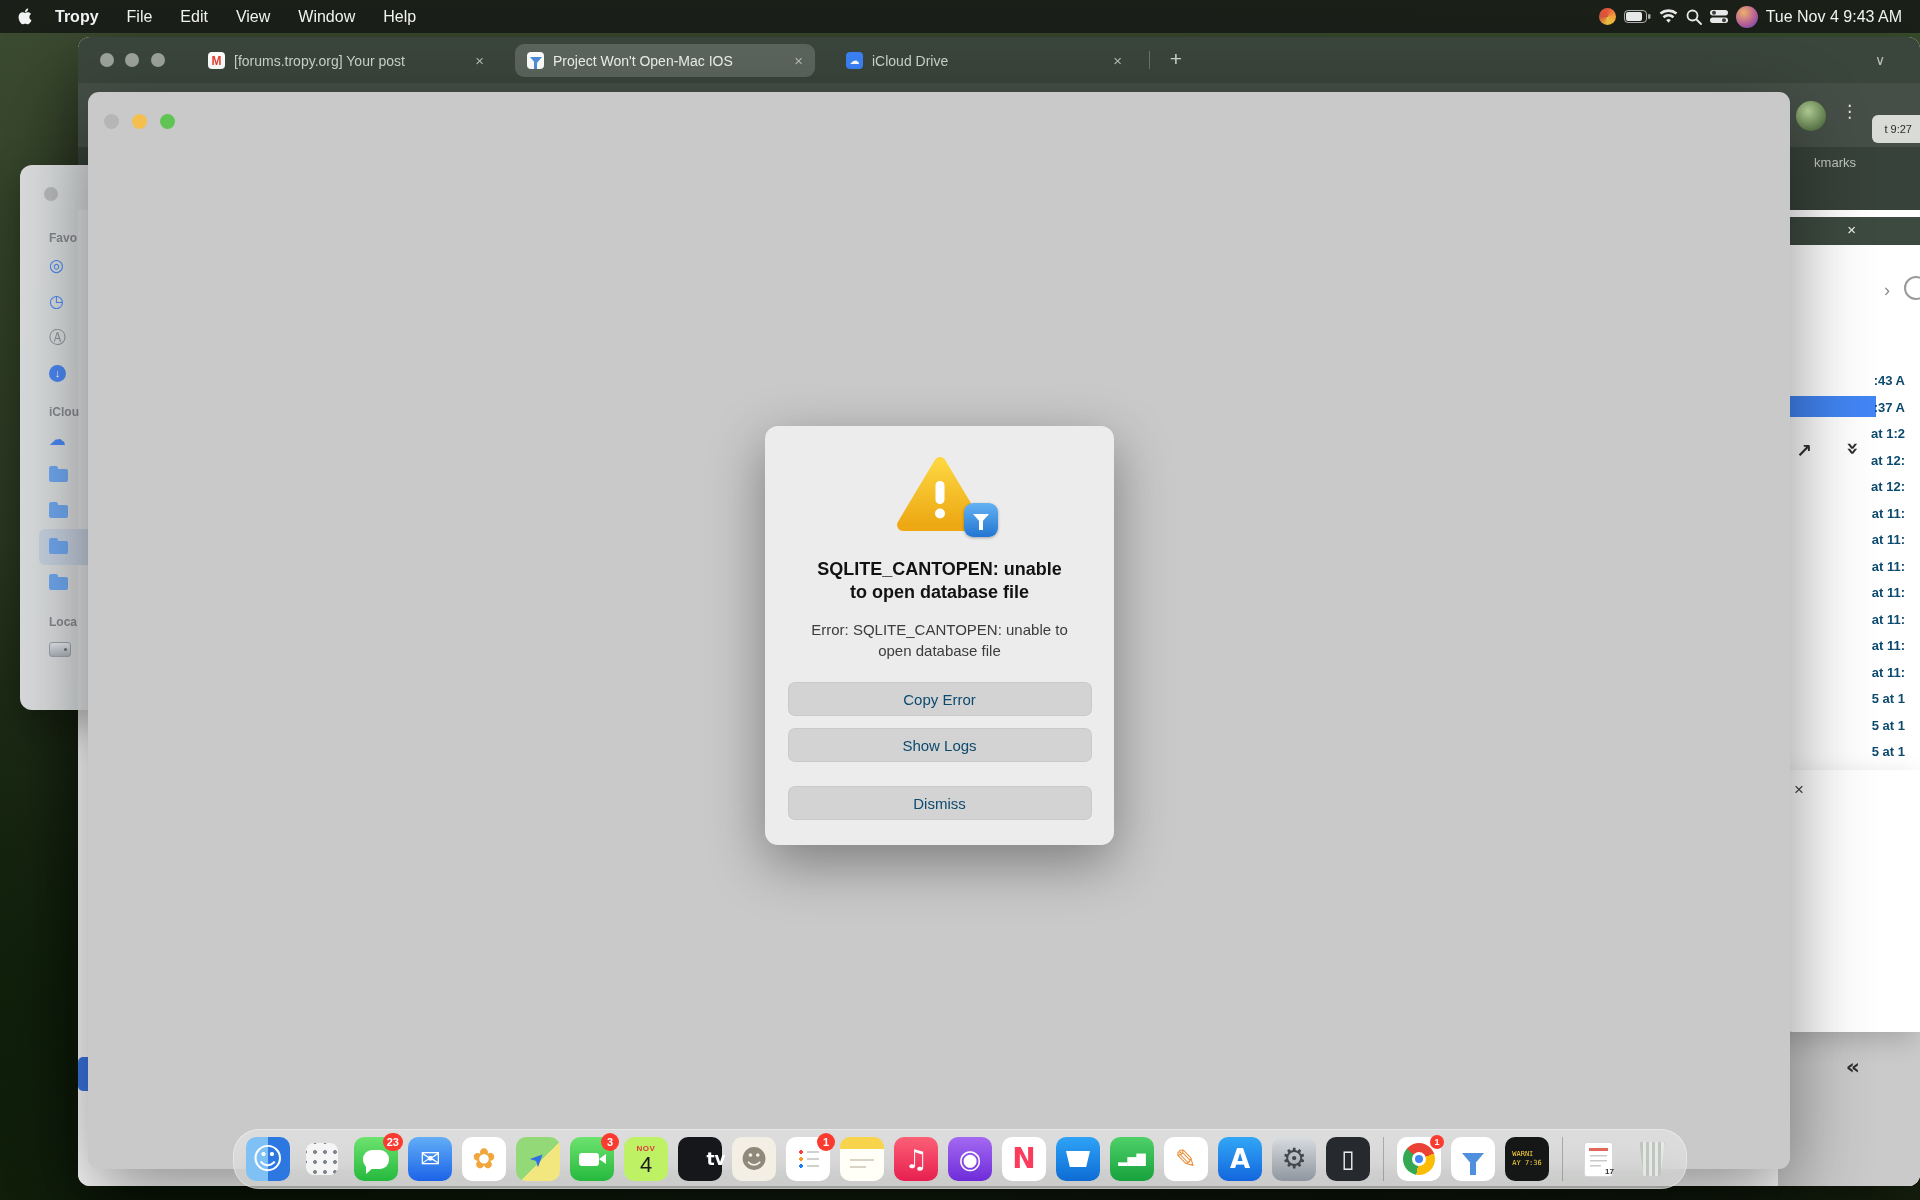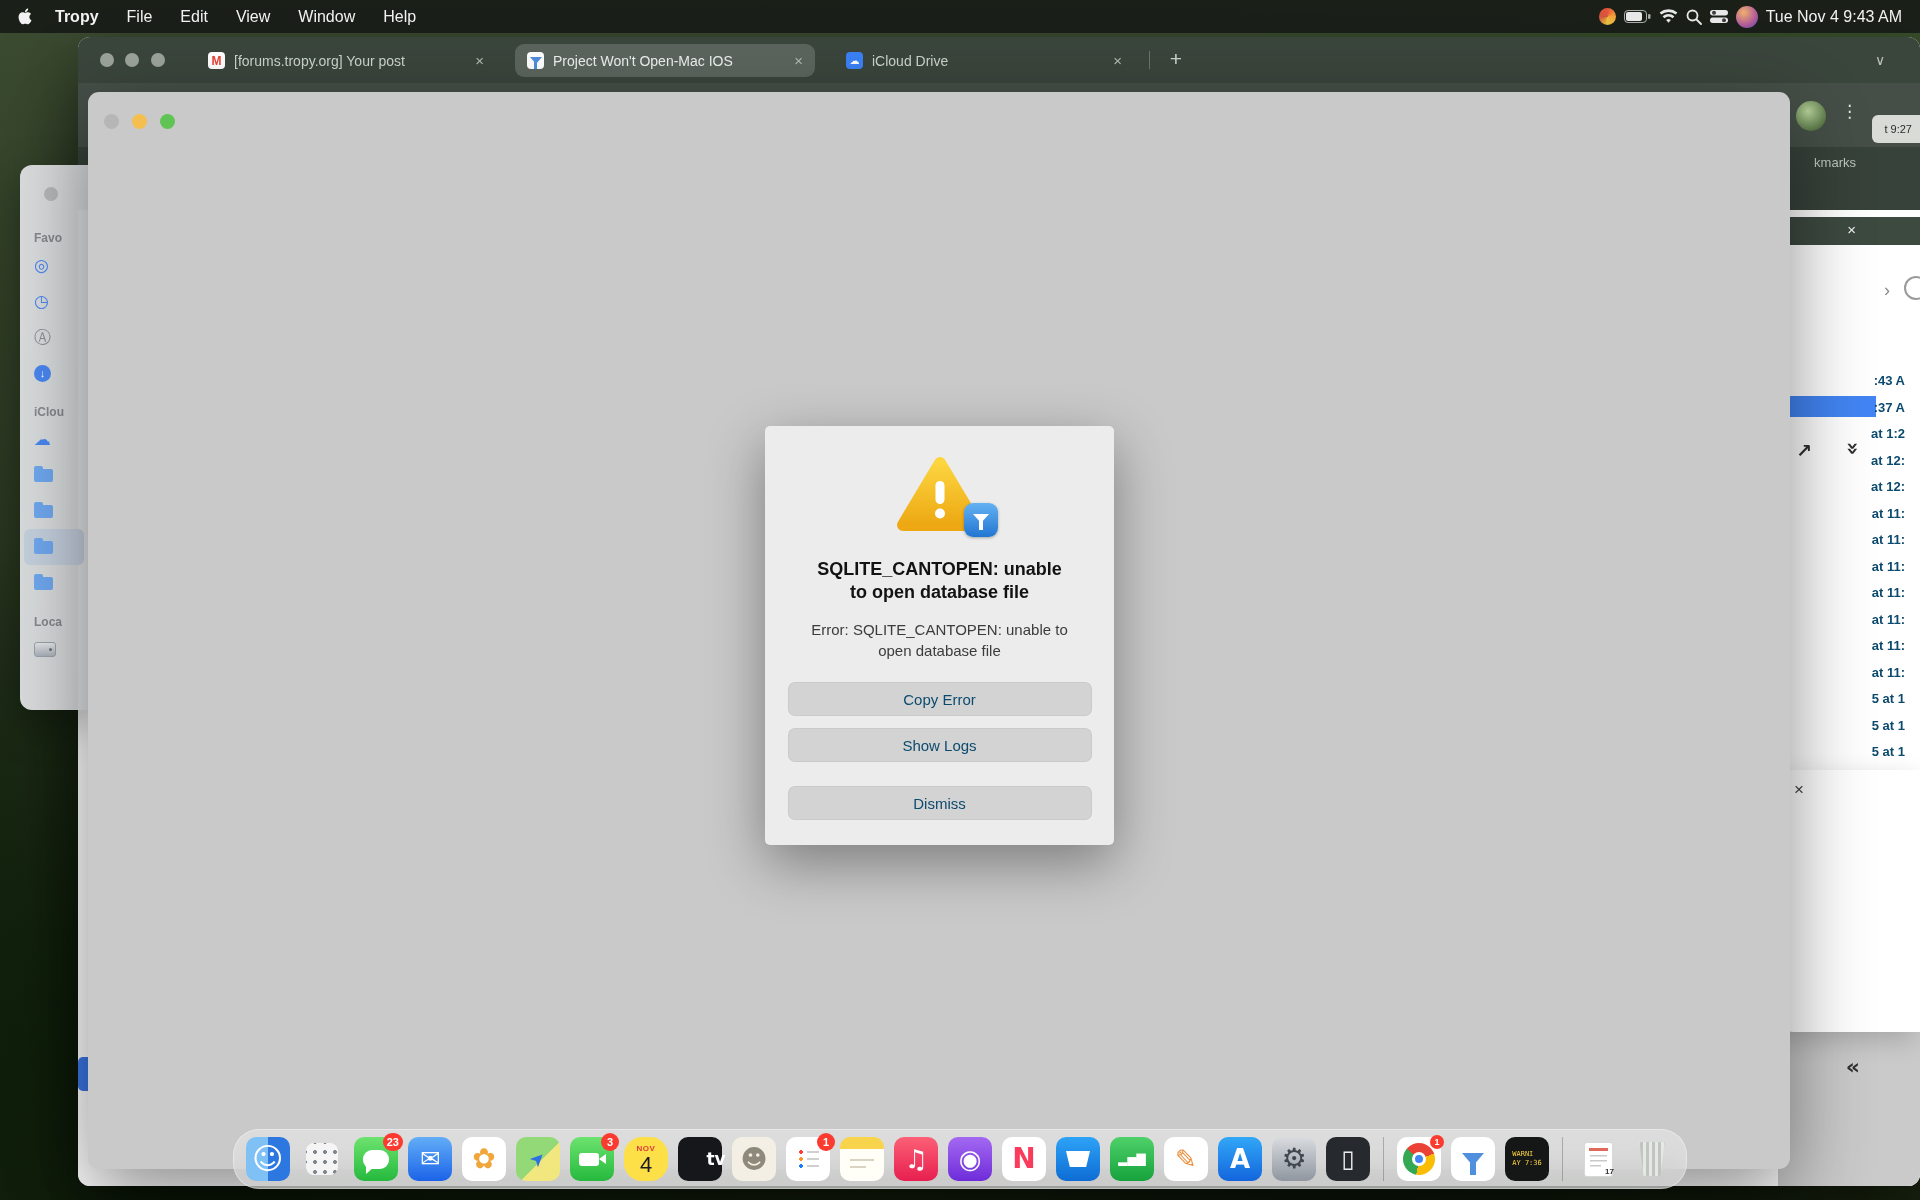--- a/index.html
+++ b/index.html
@@ -66,21 +66,21 @@
     transform:rotate(90deg);}
   .side-panel{position:absolute;right:0;top:560px;width:142px;height:262px;background:#fff;
     border-radius:16px 0 0 16px;box-shadow:-6px 8px 26px rgba(0,0,0,.18);z-index:4;}
   .panel-close{position:absolute;left:16px;top:10px;color:#444;font-size:17px;}
   .gray-area{position:absolute;right:0;top:820px;width:142px;bottom:0;background:#c9cac9;z-index:3;}
   .collapse-ic{position:absolute;right:60px;top:26px;color:#2f2f2f;font-size:22px;font-weight:700;}
 
   
   .finder{position:absolute;left:20px;top:165px;width:68px;height:545px;z-index:44;
     background:rgba(224,226,228,.96);border-radius:12px 0 0 12px;
-    box-shadow:0 14px 40px rgba(0,0,0,.35);overflow:hidden;}
+    box-shadow:0 14px 40px rgba(0,0,0,.35);overflow:hidden;padding-left:15px;}
   .fin-toolbtn{position:absolute;left:24px;top:22px;width:14px;height:14px;border-radius:50%;background:#b6b8ba;}
   .fin-list{padding-top:52px;}
   .fin-label{font-size:12px;font-weight:700;color:#85878c;padding-left:14px;margin-top:14px;
     margin-bottom:2px;white-space:nowrap;}
   .fin-row{height:36px;display:flex;align-items:center;padding-left:14px;}
   .fin-row.selected{background:#c4cfdd;border-radius:6px;margin:0 4px;padding-left:10px;}
   .fin-glyph{font-family:"DejaVu Sans",sans-serif;font-size:17px;color:#4a86f0;line-height:1;}
   .dl-circ{width:17px;height:17px;border-radius:50%;background:#4a86f0;color:#fff;font-size:11px;
     display:flex;align-items:center;justify-content:center;}
   .mini-folder{width:19px;height:13px;background:#6fa7ee;border-radius:2px;position:relative;}
@@ -97,21 +97,21 @@
   .tropy-win{position:absolute;left:88px;top:92px;width:1702px;height:1077px;z-index:50;
     background:#c9c9c9;border-radius:11px;box-shadow:0 28px 80px rgba(0,0,0,.45);}
   .tw-lights{position:absolute;left:16px;top:22px;display:flex;gap:13px;}
   .tw-dot{width:15px;height:15px;border-radius:50%;}
   .tw-gray{background:#b6b6b6;}
   .tw-yellow{background:#f5bf4f;}
   .tw-green{background:#5fc454;}
 
   
   .dialog{position:absolute;left:765px;top:426px;width:349px;height:419px;z-index:60;
-    background:#ececec;border-radius:5px;box-shadow:0 18px 55px rgba(0,0,0,.38);
+    background:#ececec;border-radius:13px;box-shadow:0 18px 55px rgba(0,0,0,.38);
     box-sizing:border-box;text-align:center;}
   .dlg-iconwrap{position:relative;width:92px;height:80px;margin:28px auto 0;}
   .dlg-badge{position:absolute;right:-12px;bottom:-3px;width:34px;height:34px;border-radius:9px;
     background:linear-gradient(180deg,#64b1f2,#2276d2);box-shadow:0 1px 3px rgba(0,0,0,.3);
     display:flex;flex-direction:column;align-items:center;justify-content:center;}
   .badge-funnel{width:0;height:0;border-left:8px solid transparent;border-right:8px solid transparent;
     border-top:9px solid #fff;position:relative;margin-top:-3px;}
   .badge-funnel::after{content:"";position:absolute;left:-2px;top:-2px;width:4px;height:9px;background:#fff;}
   .dlg-title{margin:24px auto 0;width:256px;font-size:18px;font-weight:700;color:#121212;line-height:23px;}
   .dlg-msg{margin:15px auto 0;width:282px;font-size:15px;color:#3c3c3c;line-height:21px;}
@@ -413,21 +413,21 @@
         <span class="glyph" style="color: rgb(47, 111, 228); font-size: 18px; transform: rotate(-45deg);">➤</span>
       </div>
     </div>
     <div class="dock-item">
       <div class="dock-icon" style="background: linear-gradient(rgb(109, 227, 111), rgb(37, 185, 61));">
         <div class="shape-camera"></div>
       </div>
       <span class="badge">3</span>
     </div>
     <div class="dock-item">
-      <div class="dock-icon" style="background: #fde047; border-radius: 18px;">
+      <div class="dock-icon" style="background: #bef264;">
         <div class="cal-month">NOV</div>
         <div class="cal-day">4</div>
       </div>
     </div>
     <div class="dock-item">
       <div class="dock-icon" style="background: rgb(22, 23, 27); padding-left: 32px;">
         <span class="glyph" style="color: rgb(255, 255, 255); font-size: 17px; font-weight: 700;">tv</span>
       </div>
     </div>
     <div class="dock-item">

